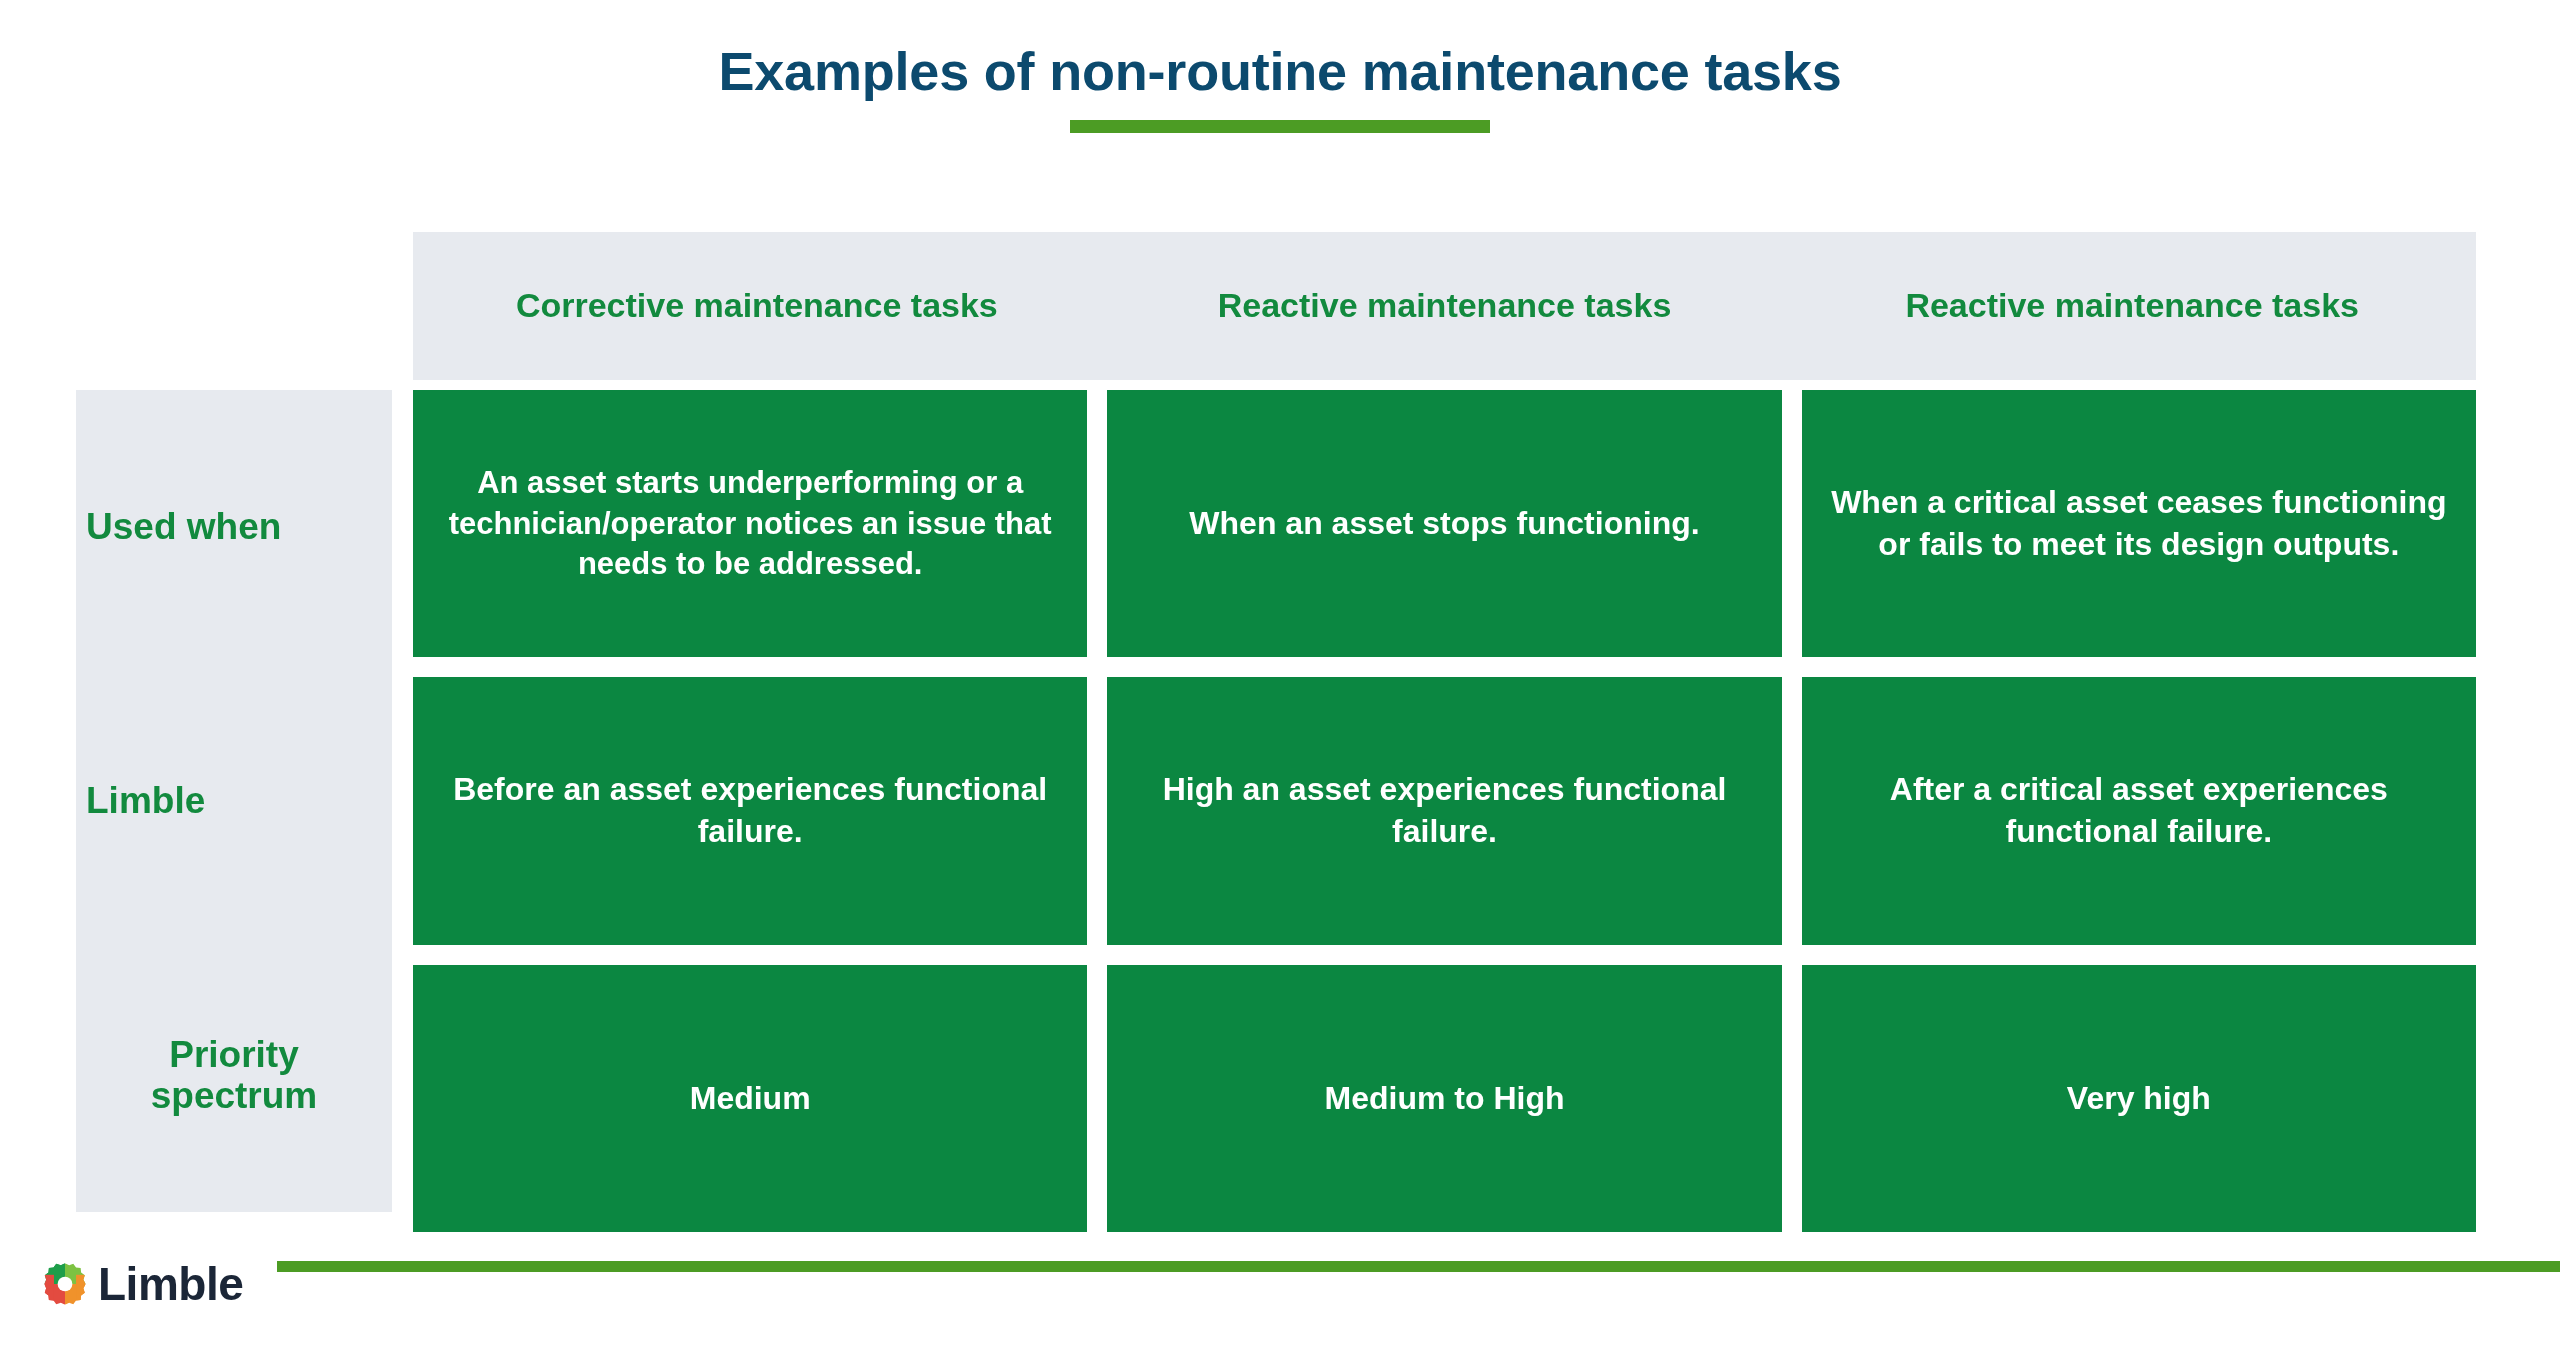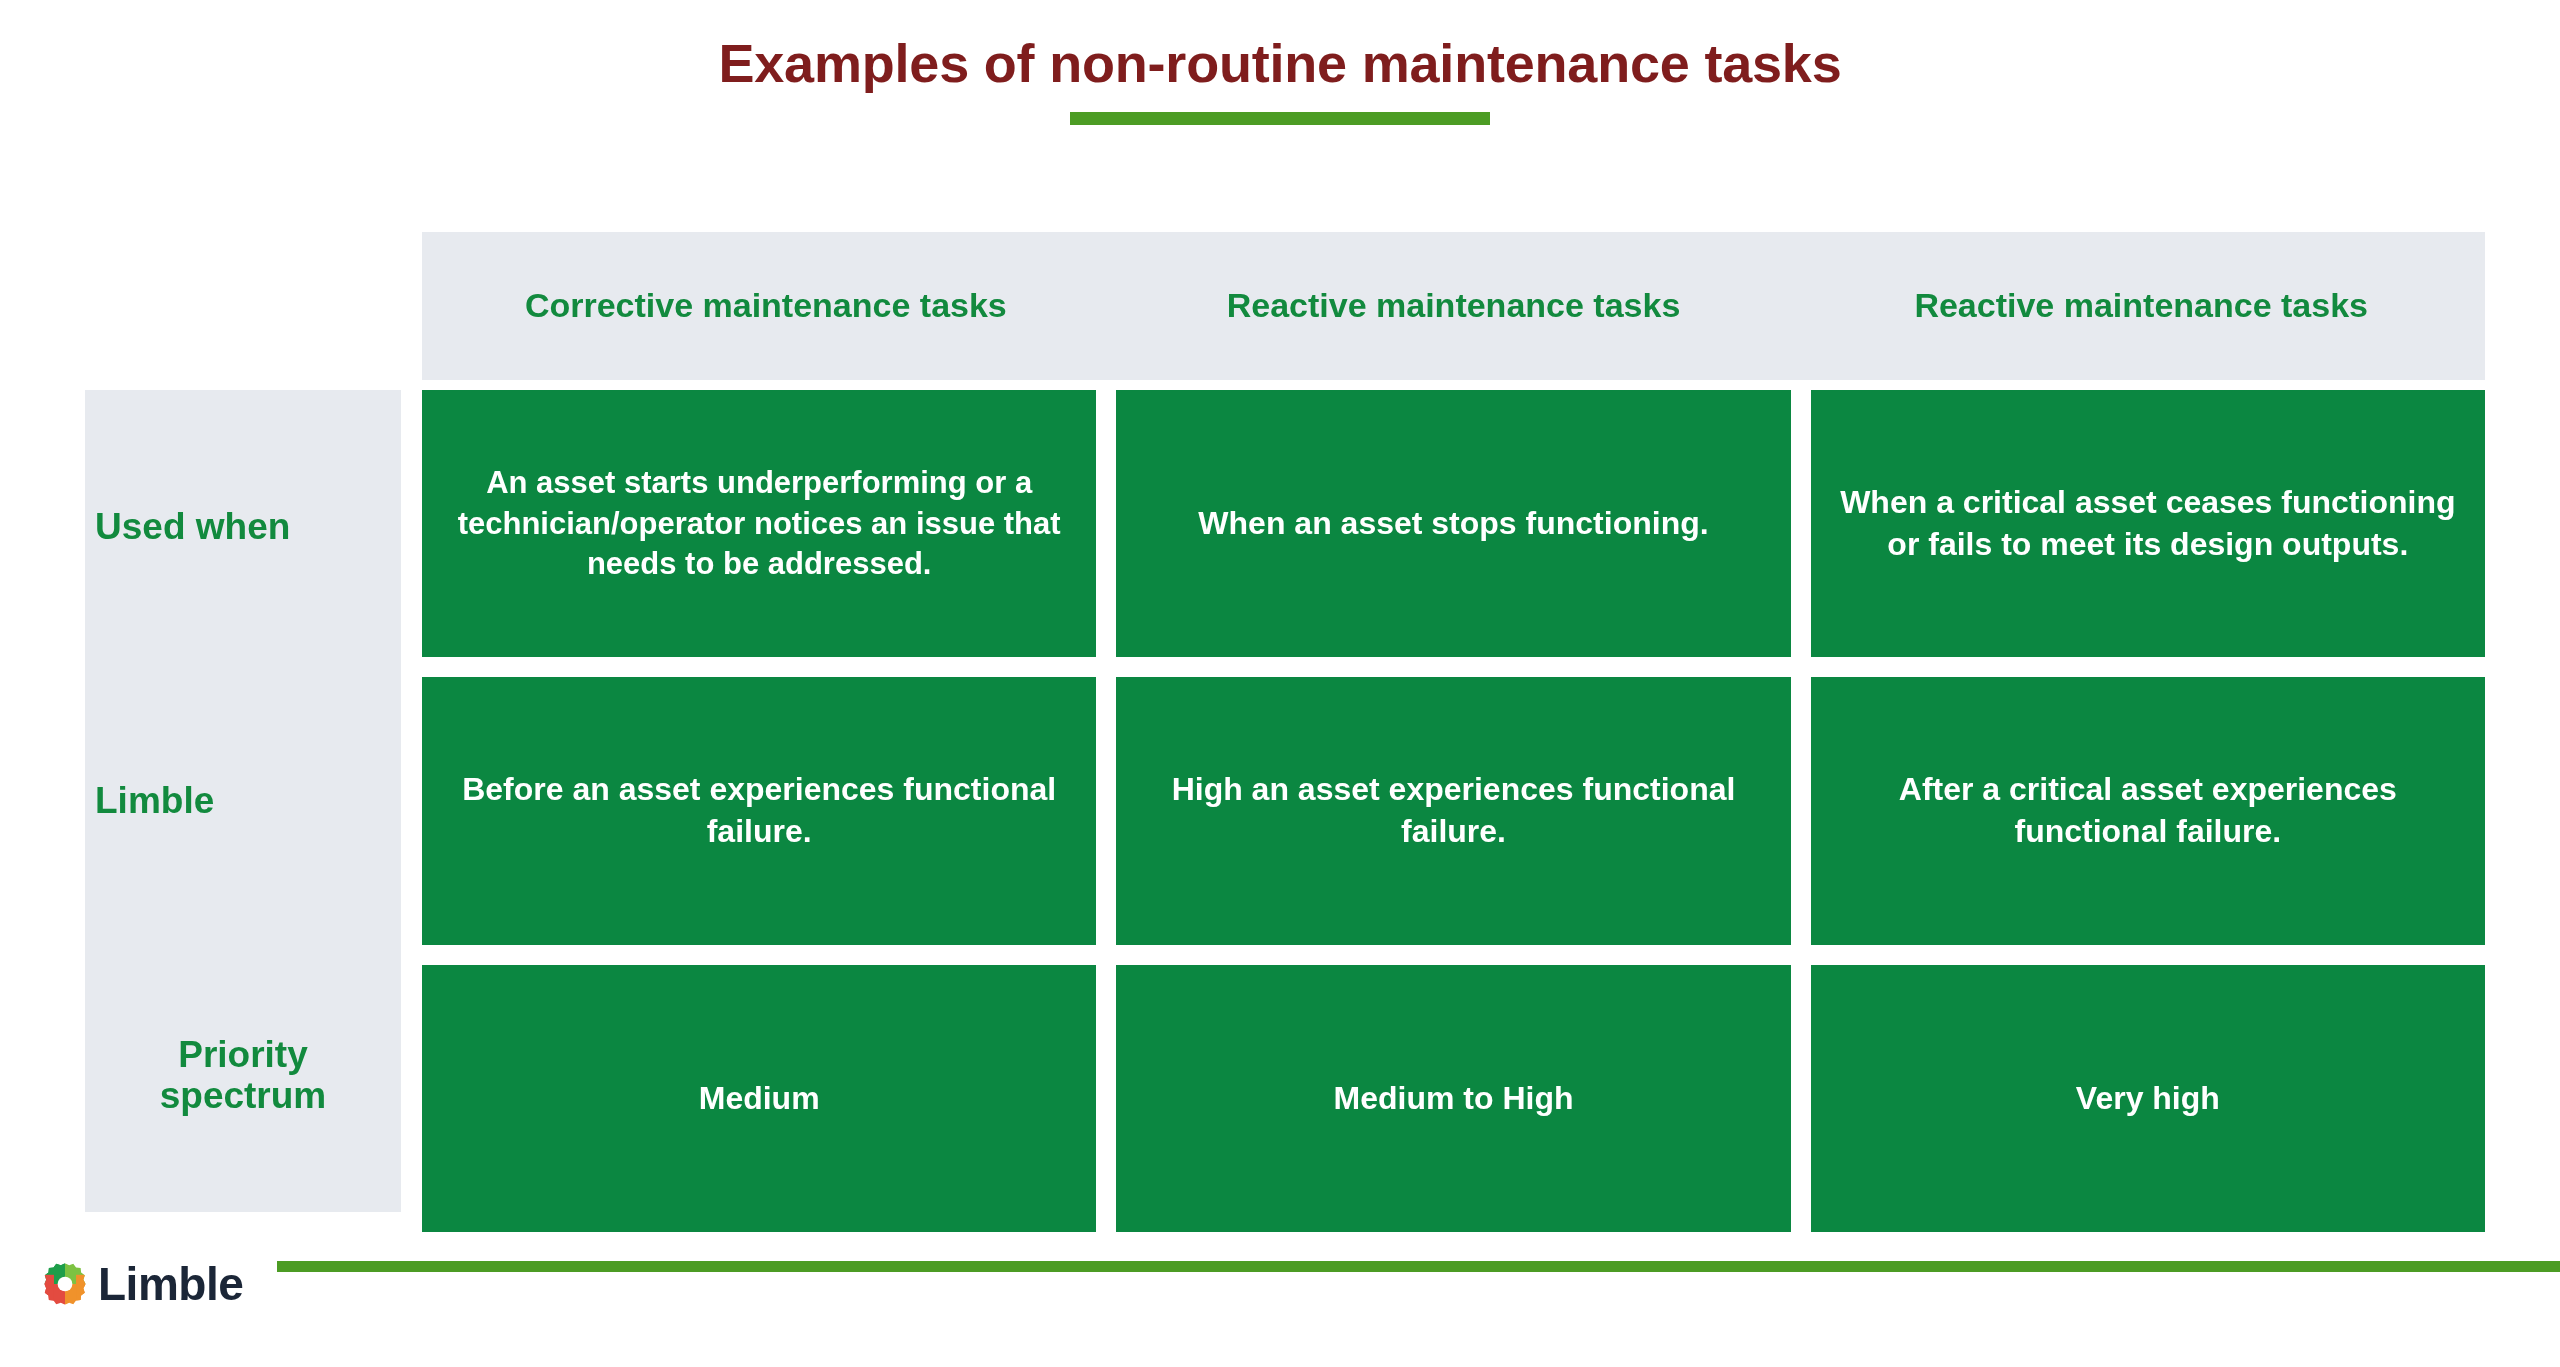--- a/index.html
+++ b/index.html
@@ -24,36 +24,37 @@
   .title-block {
     position: absolute;
     left: 0;
     top: 34px;
     width: 2560px;
     text-align: center;
   }
   .title-text {
     font-size: 54px;
     font-weight: bold;
-    color: #7f1d1d;
+    color: #0c4a6e;
     letter-spacing: -0.2px;
     line-height: 1.08;
     white-space: nowrap;
+    margin-top: 8px;
   }
   .title-underline {
     width: 420px;
     height: 13px;
     background: #4C9C24;
     margin: 20px auto 0 auto;
   }
 
   
   .matrix {
     position: absolute;
-    left: 85px;
+    left: 76px;
     top: 232px;
     width: 2400px;
     height: 1000px;
   }
 
   
   .header-band {
     position: absolute;
     left: 337px;
     top: 0;

